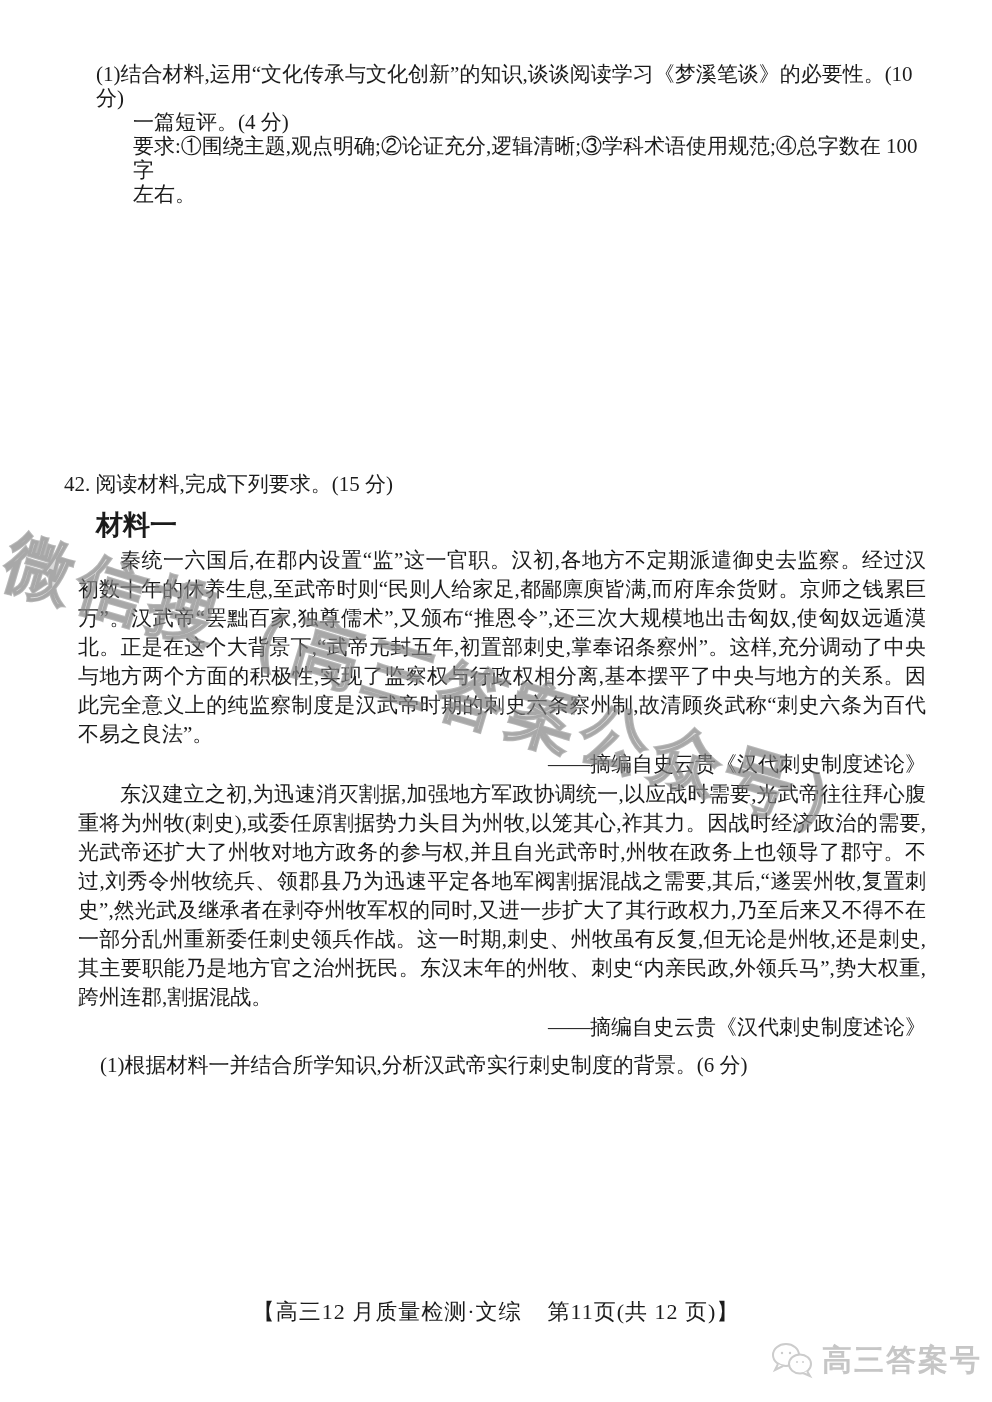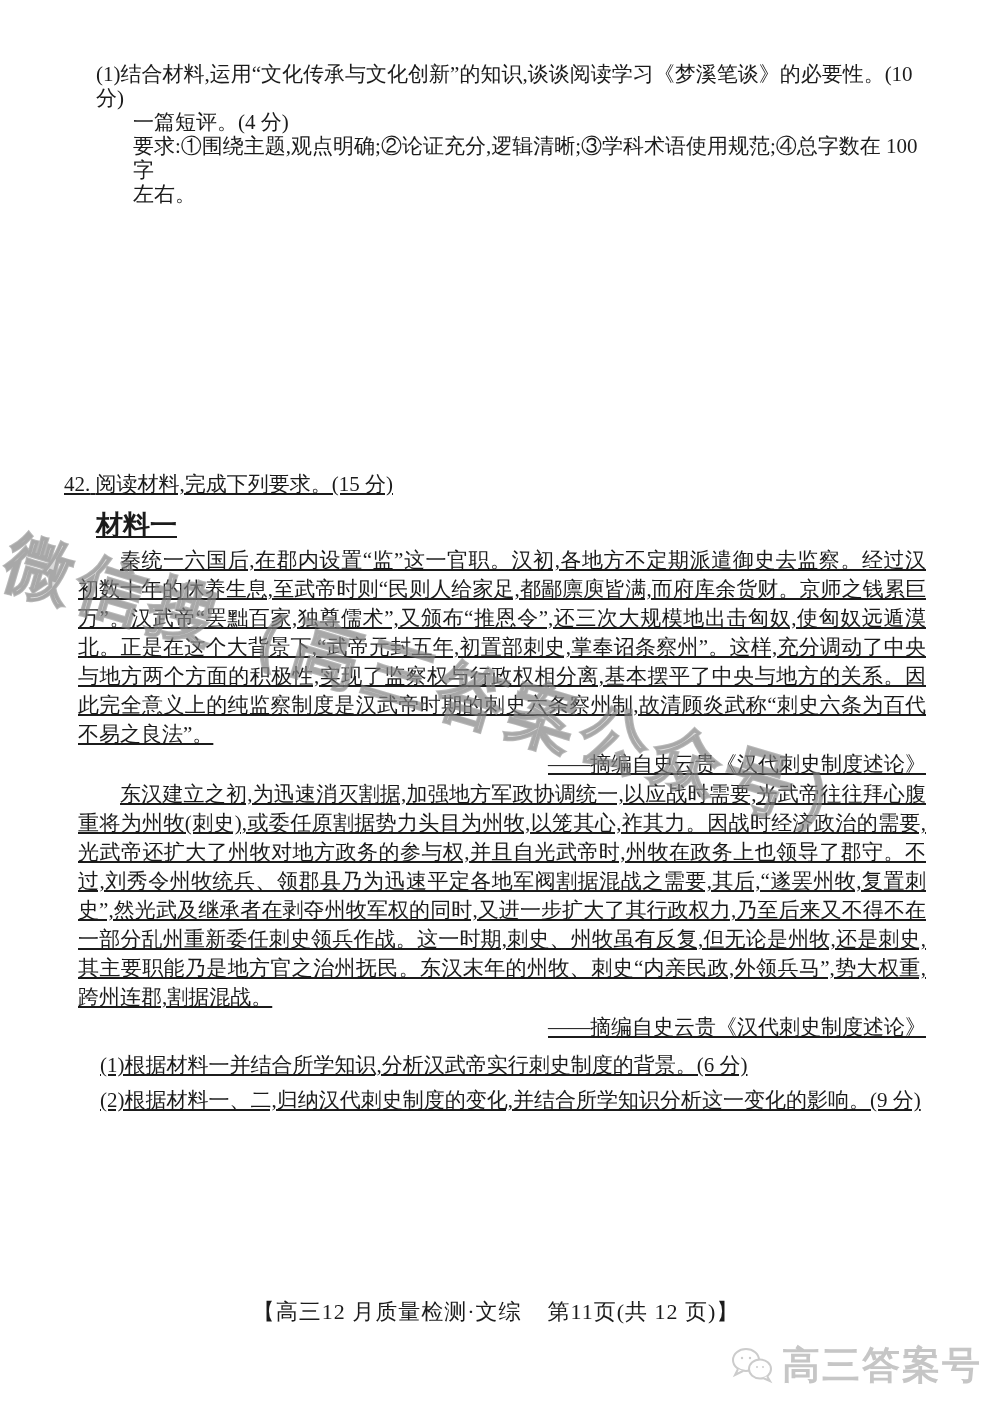--- a/index.html
+++ b/index.html
@@ -17,21 +17,20 @@
   .q41 {
     position:absolute; top:62px; left:96px; width:842px;
     font-size:21px; line-height:24px;
   }
   .q41 .cont { padding-left:37px; }
 
   
   .q42 {
     position:absolute; top:468px; left:64px; width:866px;
     font-size:21px;
-    text-decoration:underline;
   }
   .q42 .stem-line { line-height:32px; }
   .mat-label {
     font-weight:bold; margin:7px 0 3px 32px;
     font-family:"Liberation Sans","DejaVu Sans",sans-serif;
     font-size:27px;
   }
   .mat-text {
     margin-left:14px; width:848px;
     text-align:justify; text-indent:2em; line-height:29px;
@@ -54,21 +53,21 @@
     font-size:68px; font-weight:bold; letter-spacing:7px;
     white-space:nowrap;
     color:rgba(150,150,150,0.34);
     -webkit-text-stroke:2px rgba(125,125,125,0.55);
     transform:rotate(16.5deg); transform-origin:0 0;
     pointer-events:none; z-index:3;
   }
   .wm-corner {
     position:absolute; top:1340px; right:10px;
     display:flex; align-items:center; gap:6px;
-    color:#c6c6c6; font-size:38px; font-weight:bold;
+    color:#c6c6c6; font-size:30px; font-weight:bold;
     letter-spacing:2px;
     font-family:"Liberation Sans","DejaVu Sans",sans-serif;
     z-index:3;
   }
   .wm-corner svg { display:block; }
 </style>
 </head>
 <body>
 
 <div class="page">
@@ -87,21 +86,20 @@
     </div>
 
     <div class="mat-label">材料一</div>
     <div class="mat-text">秦统一六国后,在郡内设置“监”这一官职。汉初,各地方不定期派遣御史去监察。经过汉初数十年的休养生息,至武帝时则“民则人给家足,都鄙廪庾皆满,而府库余货财。京师之钱累巨万”。汉武帝“罢黜百家,独尊儒术”,又颁布“推恩令”,还三次大规模地出击匈奴,使匈奴远遁漠北。正是在这个大背景下,“武帝元封五年,初置部刺史,掌奉诏条察州”。这样,充分调动了中央与地方两个方面的积极性,实现了监察权与行政权相分离,基本摆平了中央与地方的关系。因此完全意义上的纯监察制度是汉武帝时期的刺史六条察州制,故清顾炎武称“刺史六条为百代不易之良法”。</div>
     <div class="source">——摘编自史云贵《汉代刺史制度述论》</div>
 
     <div class="mat-text">东汉建立之初,为迅速消灭割据,加强地方军政协调统一,以应战时需要,光武帝往往拜心腹重将为州牧(刺史),或委任原割据势力头目为州牧,以笼其心,祚其力。因战时经济政治的需要,光武帝还扩大了州牧对地方政务的参与权,并且自光武帝时,州牧在政务上也领导了郡守。不过,刘秀令州牧统兵、领郡县乃为迅速平定各地军阀割据混战之需要,其后,“遂罢州牧,复置刺史”,然光武及继承者在剥夺州牧军权的同时,又进一步扩大了其行政权力,乃至后来又不得不在一部分乱州重新委任刺史领兵作战。这一时期,刺史、州牧虽有反复,但无论是州牧,还是刺史,其主要职能乃是地方官之治州抚民。东汉末年的州牧、刺史“内亲民政,外领兵马”,势大权重,跨州连郡,割据混战。</div>
     <div class="source">——摘编自史云贵《汉代刺史制度述论》</div>
 
     <div class="subq subq-first">(1)根据材料一并结合所学知识,分析汉武帝实行刺史制度的背景。(6 分)</div>
-    <div class="subq">(2)根据材料一、二,归纳汉代刺史制度的变化,并结合所学知识分析这一变化的影响。(9 分)</div>
   </div>
 
   <div class="footer">
     <span>【高三12 月质量检测·文综</span><span class="gap"></span><span>第11页(共 12 页)】</span>
   </div>
 
   <div class="wm-diag">微信搜（高三答案公众号）</div>
 
   <div class="wm-corner">
     <span>

